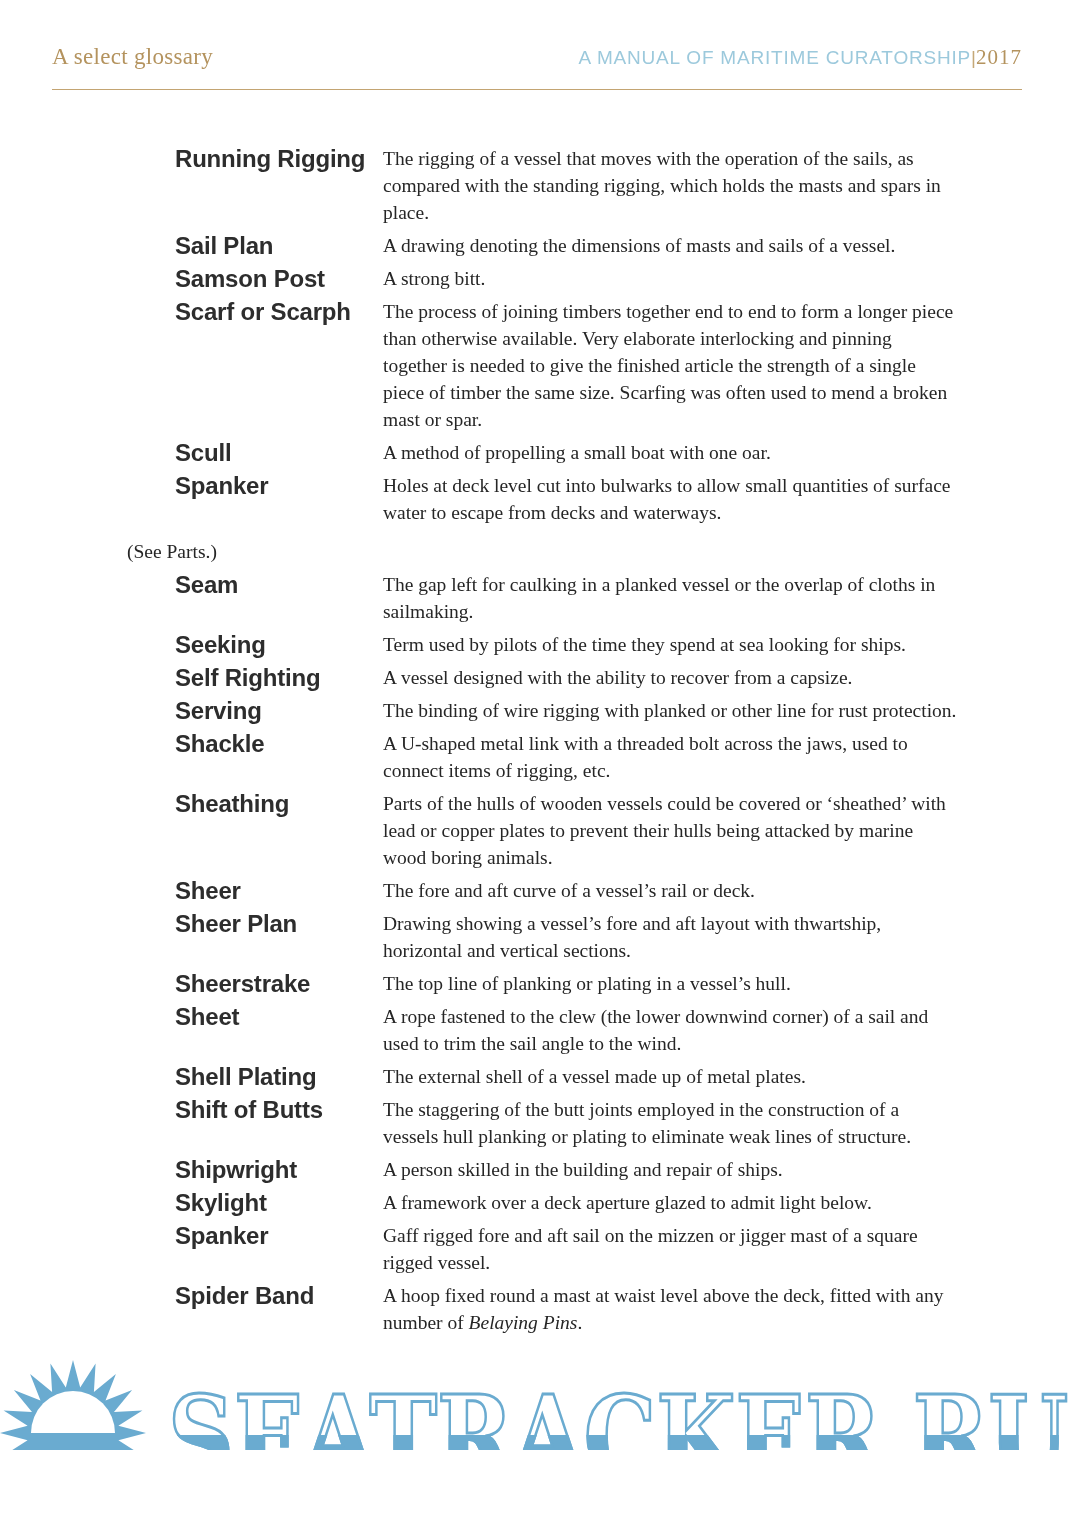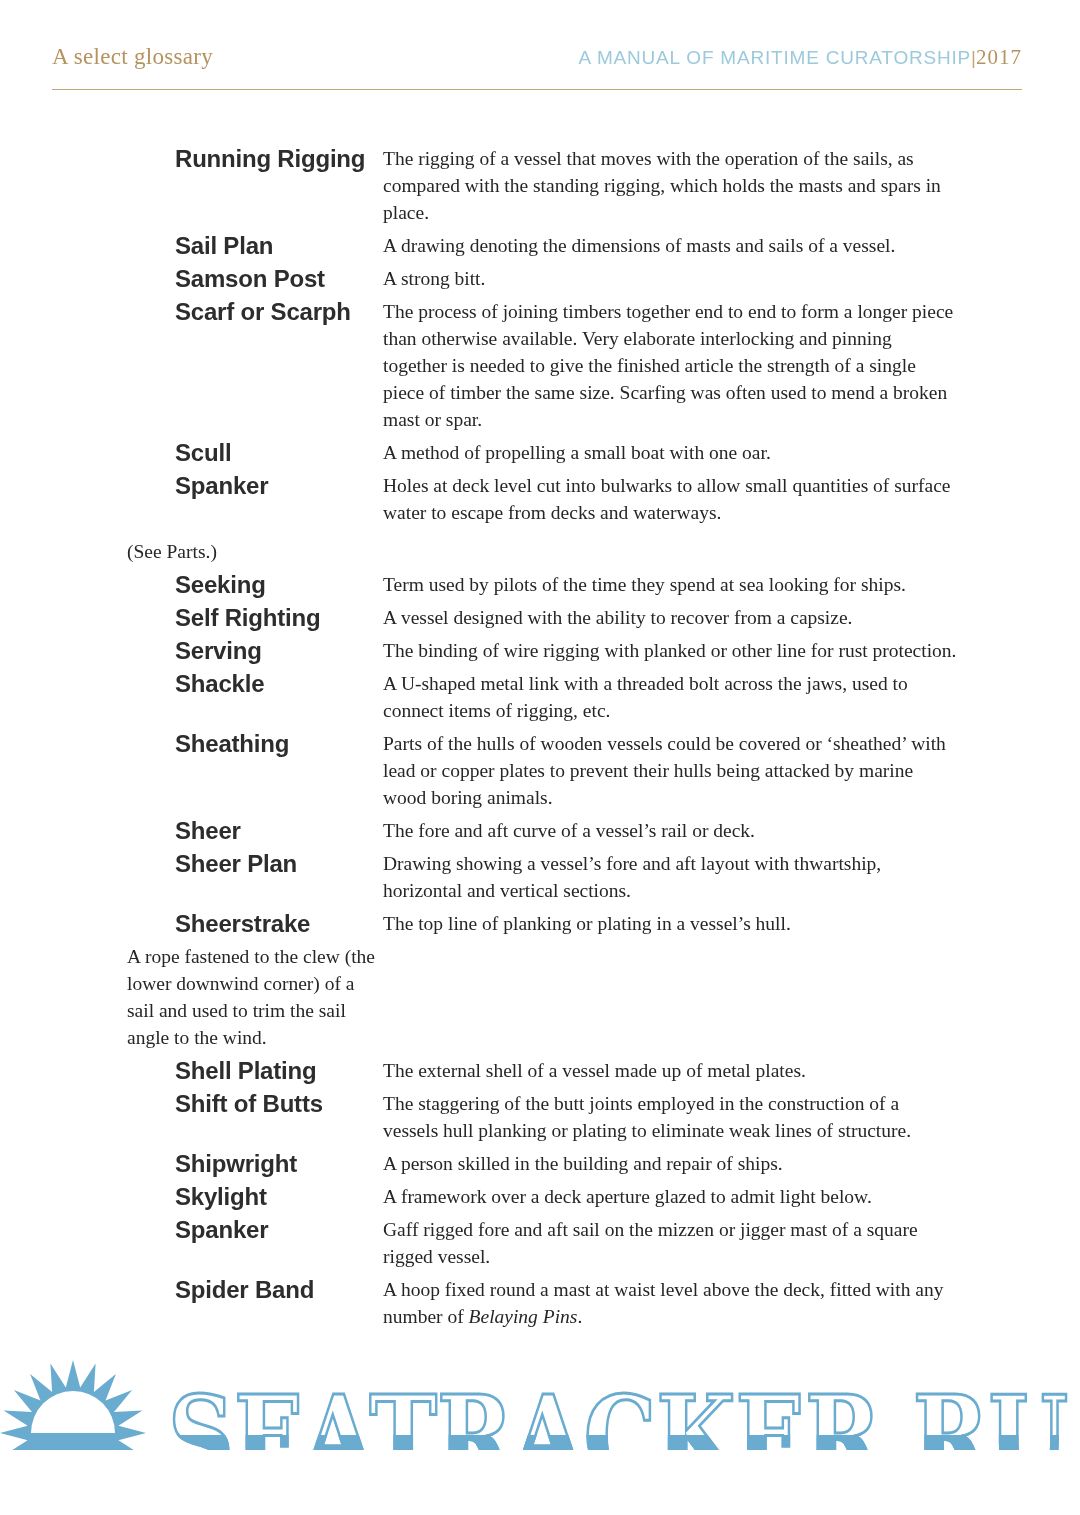--- a/index.html
+++ b/index.html
@@ -119,20 +119,24 @@
       <div class="definition">Holes at deck level cut into bulwarks to allow small quantities of surface water to escape from decks and waterways.</div>
     </div>
 
     <div class="entry">
     </div>
 
     <div class="entry">
       <div class="definition">(See Parts.)</div>
     </div>
 
+    <div class="entry">
+      <div class="term">Seam</div>
+      <div class="definition">The gap left for caulking in a planked vessel or the overlap of cloths in sailmaking.</div>
+    </div>
 
     <div class="entry">
       <div class="term">Seeking</div>
       <div class="definition">Term used by pilots of the time they spend at sea looking for ships.</div>
     </div>
 
     <div class="entry">
       <div class="term">Self Righting</div>
       <div class="definition">A vessel designed with the ability to recover from a capsize.</div>
     </div>
@@ -161,20 +165,21 @@
       <div class="term">Sheer Plan</div>
       <div class="definition">Drawing showing a vessel’s fore and aft layout with thwartship, horizontal and vertical sections.</div>
     </div>
 
     <div class="entry">
       <div class="term">Sheerstrake</div>
       <div class="definition">The top line of planking or plating in a vessel’s hull.</div>
     </div>
 
     <div class="entry">
+      <div class="term">Sheet</div>
       <div class="definition">A rope fastened to the clew (the lower downwind corner) of a sail and used to trim the sail angle to the wind.</div>
     </div>
 
     <div class="entry">
       <div class="term">Shell Plating</div>
       <div class="definition">The external shell of a vessel made up of metal plates.</div>
     </div>
 
     <div class="entry">
       <div class="term">Shift of Butts</div>

